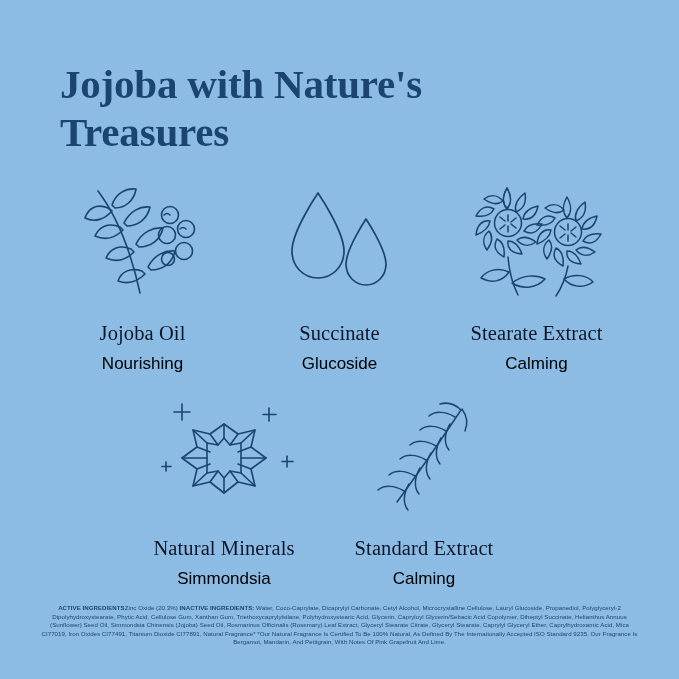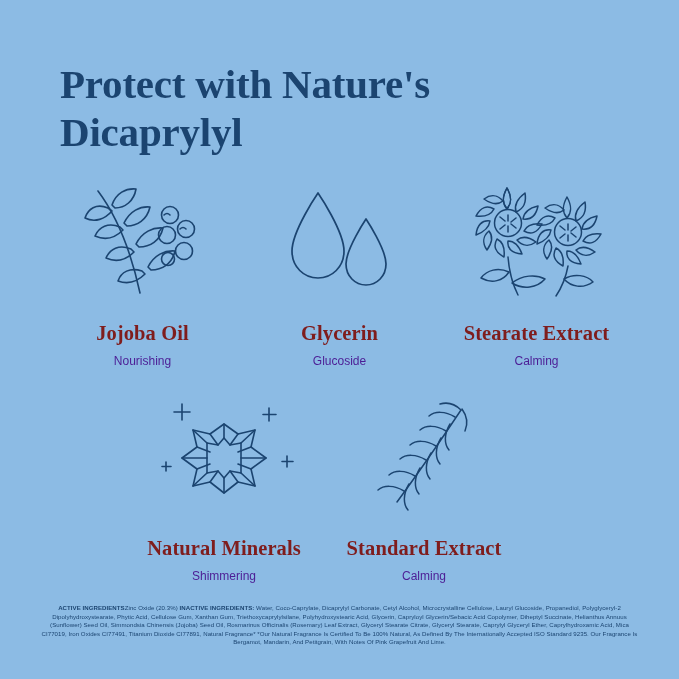--- a/index.html
+++ b/index.html
@@ -39,31 +39,31 @@
     height:135px;
     width:170px;
     display:flex;
     align-items:center;
     justify-content:center;
   }
   .art svg{display:block;}
 
   .name{
     font-family:"Liberation Serif", serif;
-    font-weight:bold;
+    font-weight:normal;
     font-size:20.5px;
-    color:#7f1d1d;
+    color:#0f172a;
     margin-top:12px;
     white-space:nowrap;
     letter-spacing:0.1px;
   }
   .sub{
     font-family:"Liberation Sans", sans-serif;
-    font-size:12px;
-    color:#4c1d95;
+    font-size:17px;
+    color:#000000;
     margin-top:9px;
     white-space:nowrap;
   }
 
   .fineprint{
     position:absolute;
     left:40px; right:40px;
     top:604px;
     text-align:center;
     font-family:"Liberation Sans", sans-serif;
@@ -72,21 +72,21 @@
     color:#1b4470;
     letter-spacing:0.05px;
   }
   .fineprint b{font-weight:bold;}
 </style>
 </head>
 <body>
 
 <div class="page">
 
-  <div class="headline">Protect with Nature's Dicaprylyl</div>
+  <div class="headline">Jojoba with Nature's Treasures</div>
 
   <div class="grid-row row1">
 
     <div class="cell">
       <div class="art">
         <svg width="150" height="135" viewBox="0 0 150 135" fill="none" stroke="#1b4470" stroke-width="1.6" stroke-linecap="round" stroke-linejoin="round">
           <path d="M30 16 C48 40, 62 72, 72 118"></path>
           <path d="M40 33 C28 28, 20 34, 17 43 C27 48, 37 44, 44 36 Z"></path>
           <path d="M44 30 C48 18, 58 13, 68 14 C66 26, 57 33, 47 33 Z"></path>
           <path d="M52 52 C40 47, 31 52, 27 61 C38 66, 48 62, 55 55 Z"></path>
@@ -108,21 +108,21 @@
       <div class="sub">Nourishing</div>
     </div>
 
     <div class="cell">
       <div class="art">
         <svg width="140" height="135" viewBox="0 0 140 135" fill="none" stroke="#1b4470" stroke-width="1.7" stroke-linecap="round" stroke-linejoin="round">
           <path d="M48 18 C48 18, 22 56, 22 76 C22 92, 34 103, 48 103 C62 103, 74 92, 74 76 C74 56, 48 18, 48 18 Z"></path>
           <path d="M96 44 C96 44, 76 74, 76 89 C76 101, 85 110, 96 110 C107 110, 116 101, 116 89 C116 74, 96 44, 96 44 Z"></path>
         </svg>
       </div>
-      <div class="name">Glycerin</div>
+      <div class="name">Succinate</div>
       <div class="sub">Glucoside</div>
     </div>
 
     <div class="cell">
       <div class="art">
         <svg width="170" height="135" viewBox="0 0 170 135" fill="none" stroke="#1b4470" stroke-width="1.5" stroke-linecap="round" stroke-linejoin="round">
           <g>
             <g id="pf1">
               <path d="M55 13 C50 22, 50 28, 55 34 C60 28, 60 22, 55 13 Z"></path>
             </g>
@@ -176,21 +176,21 @@
           <path d="M80 34 L94 44 L111 40 L107 57 L122 68 L107 79 L111 96 L94 92 L80 103 L66 92 L49 96 L53 79 L38 68 L53 57 L49 40 L66 44 Z"></path>
           <path d="M80 34 L80 48 M94 44 L86 55 M111 40 L97 53 M107 57 L94 62 M122 68 L97 68 M107 79 L94 74 M111 96 L97 83 M94 92 L86 81 M80 103 L80 88 M66 92 L74 81 M49 96 L63 83 M53 79 L66 74 M38 68 L63 68 M53 57 L66 62 M49 40 L63 53 M66 44 L74 55"></path>
           <path d="M86 55 L97 53 L97 68 L97 83 L86 81 L80 88 L74 81 L63 83 L63 68 L63 53 L74 55 L80 48 Z"></path>
           <path d="M38 14 l0 16 M30 22 l16 0"></path>
           <path d="M125 18 l0 13 M119 24.5 l13 0"></path>
           <path d="M143 66 l0 11 M138 71.5 l11 0"></path>
           <path d="M22 72 l0 9 M18 76.5 l9 0"></path>
         </svg>
       </div>
       <div class="name">Natural Minerals</div>
-      <div class="sub">Shimmering</div>
+      <div class="sub">Simmondsia</div>
     </div>
 
     <div class="cell">
       <div class="art">
         <svg width="150" height="135" viewBox="0 0 150 135" fill="none" stroke="#1b4470" stroke-width="1.5" stroke-linecap="round" stroke-linejoin="round">
           <path d="M112 20 C96 44, 76 74, 48 112"></path>
           <path d="M106 27 C96 21, 86 21, 80 26"></path>
           <path d="M101 34 C95 44, 95 54, 100 60"></path>
           <path d="M97 41 C87 35, 77 35, 71 40"></path>
           <path d="M92 48 C86 58, 86 68, 91 74"></path>

